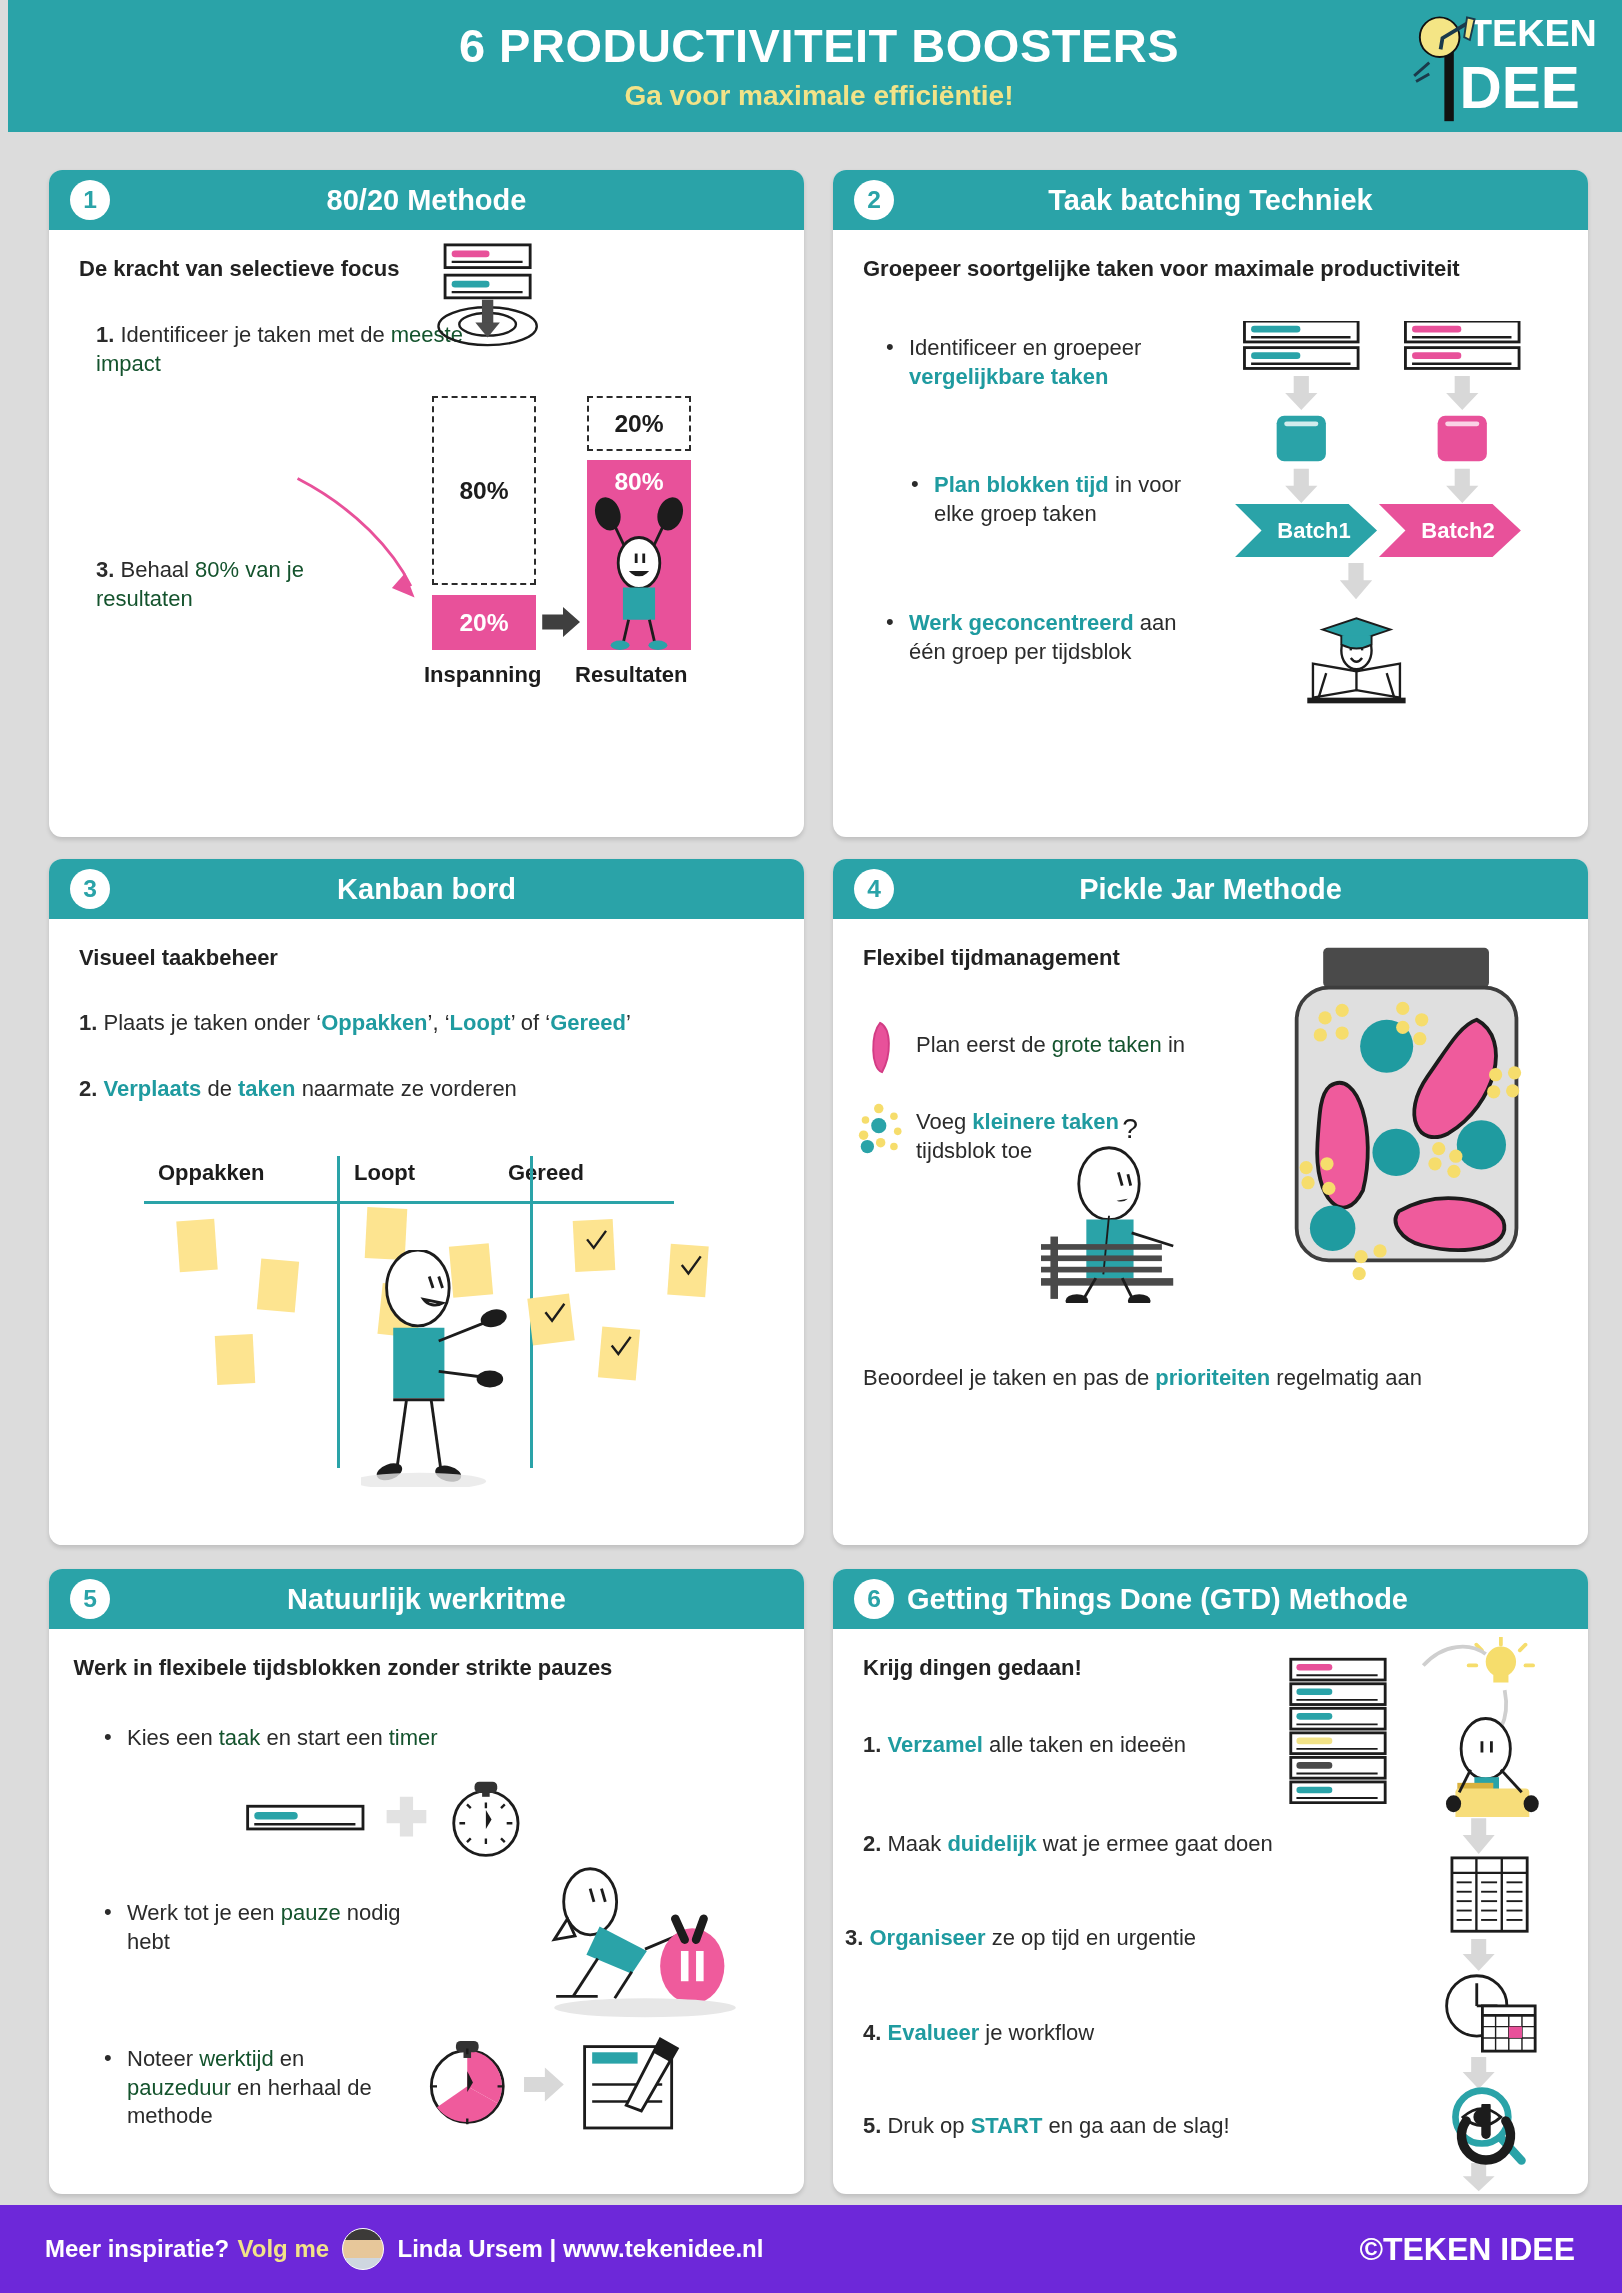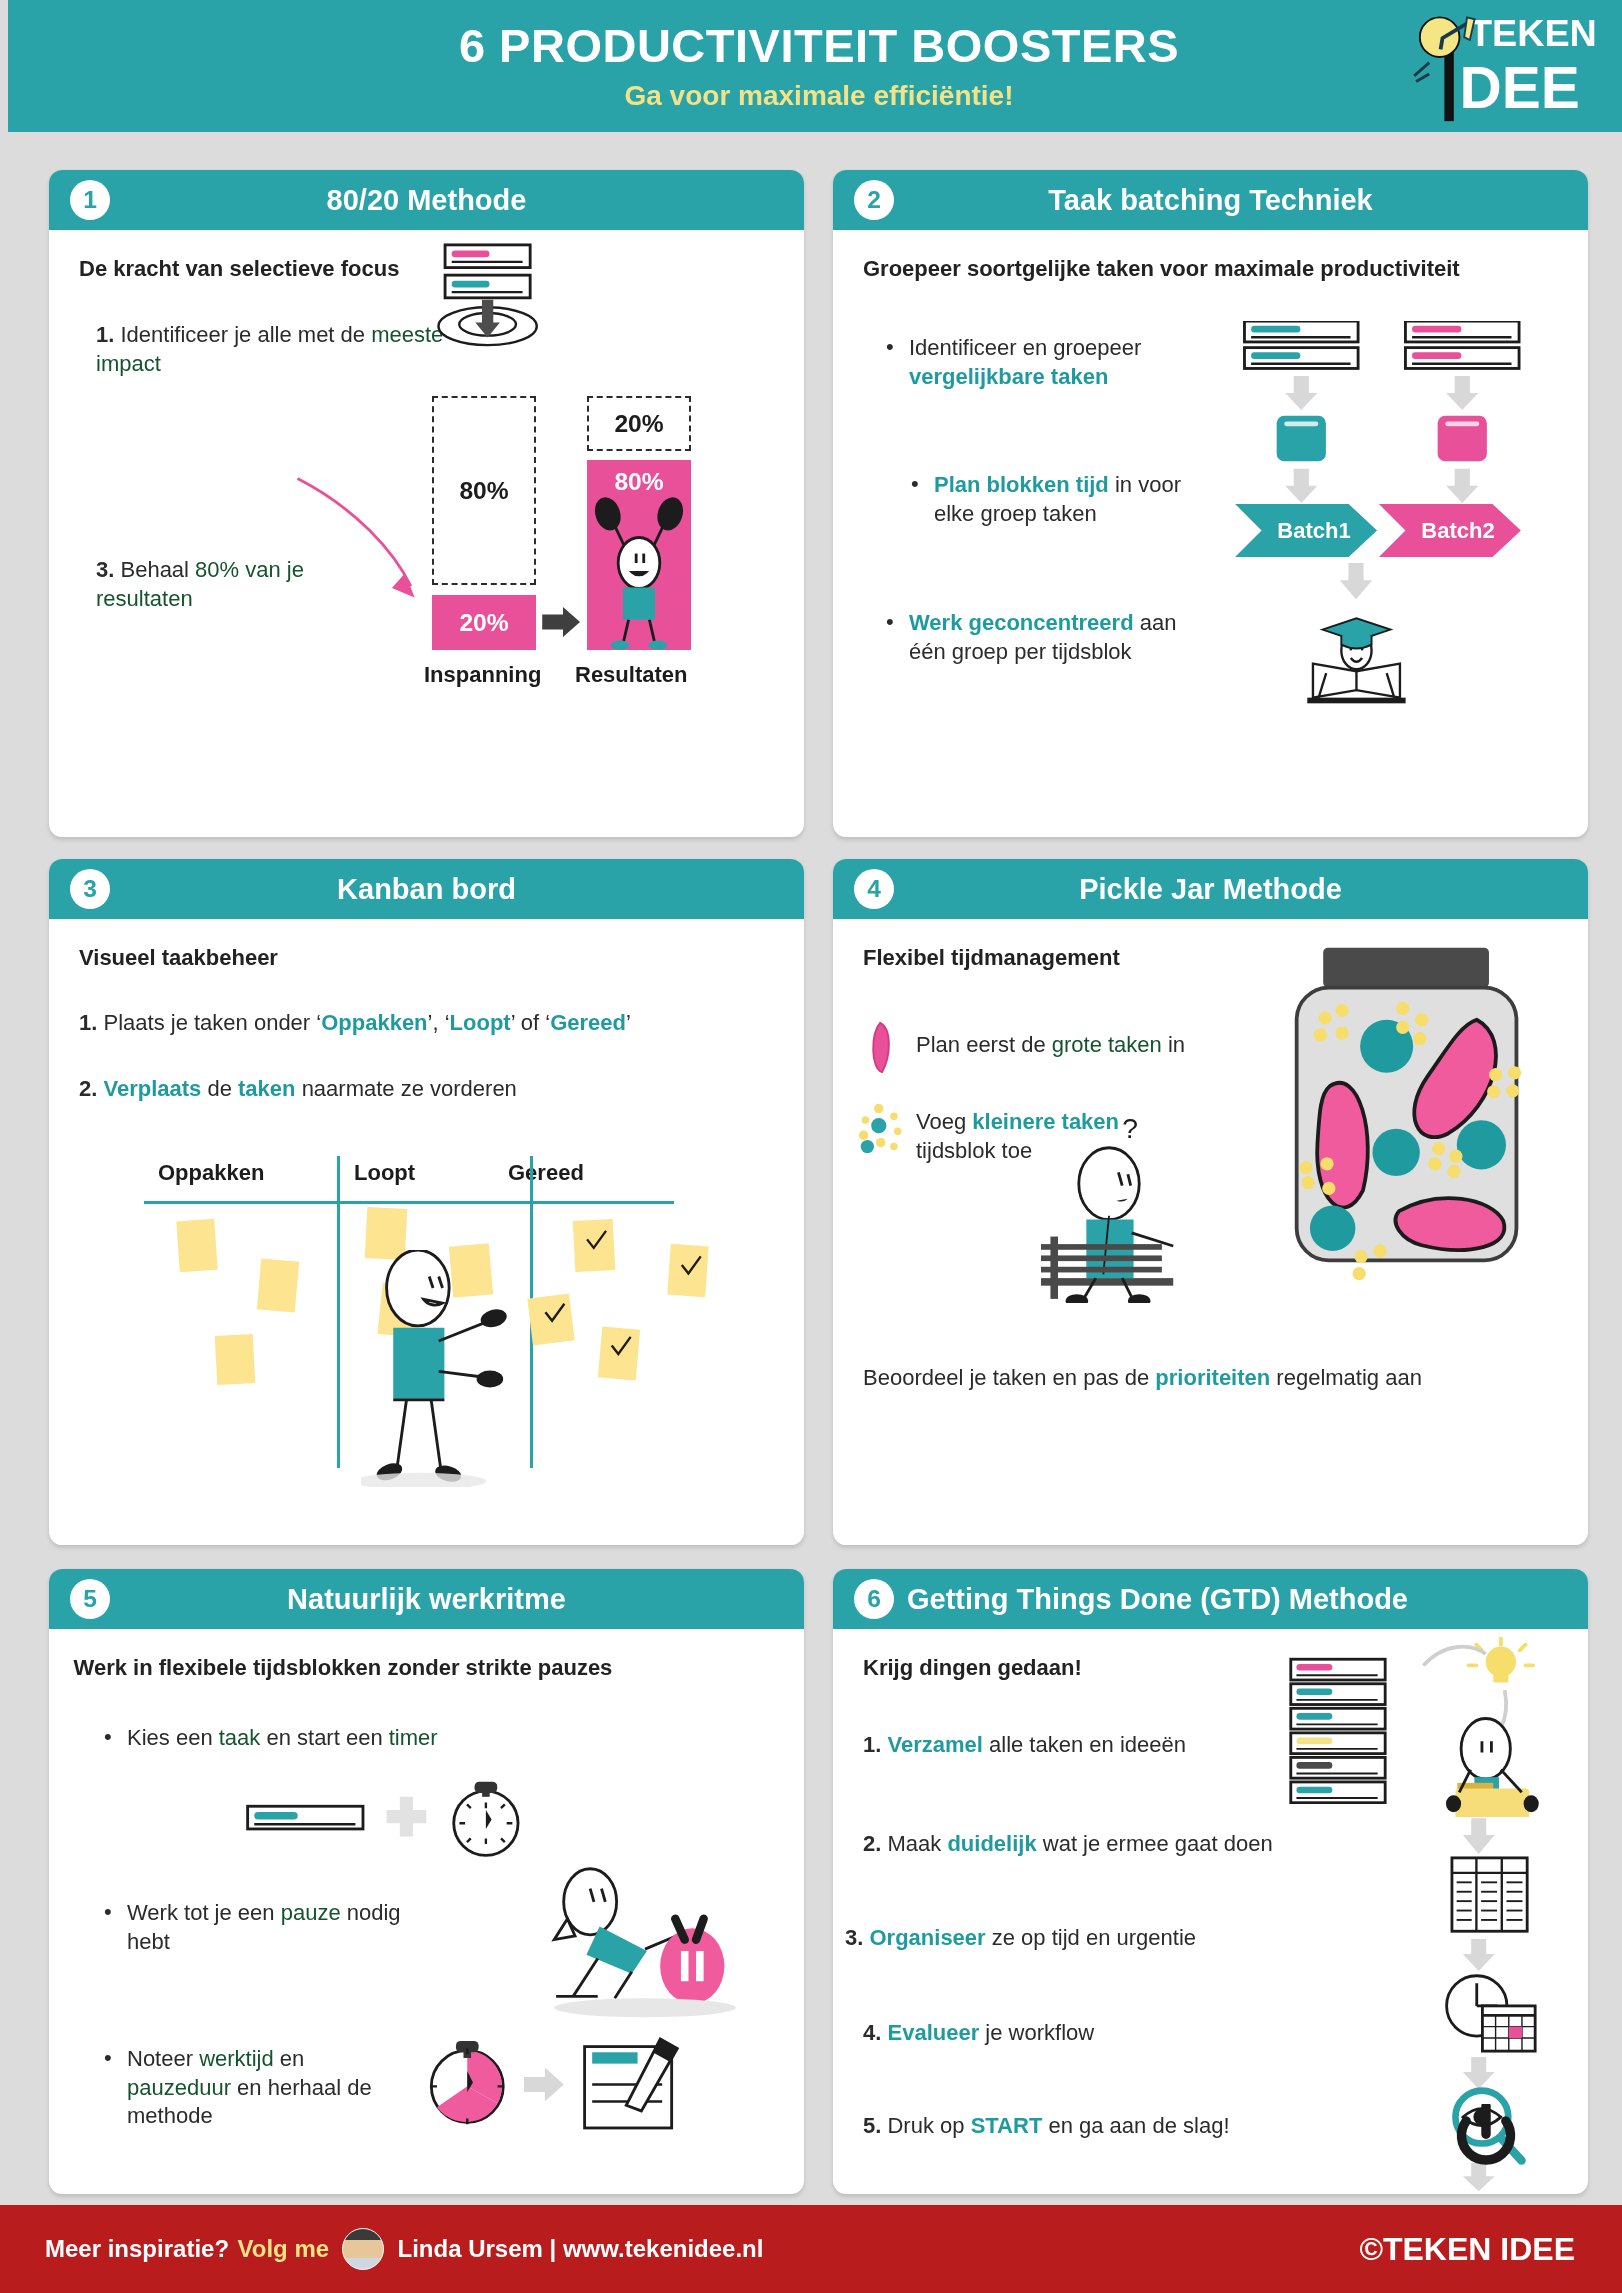--- a/index.html
+++ b/index.html
@@ -96,21 +96,21 @@
   .kb-line{ position:absolute; background:#2aa3a8; }
   .sticky{ position:absolute; background:#fde490; }
 
   
   .chev{ position:absolute; color:#fff; font-size:22px; font-weight:bold;
          display:flex; align-items:center; justify-content:center; }
 
   
   .footer{
     position:absolute; left:0; top:2205px; width:1622px; height:88px;
-    background:#b91c1c; display:flex; align-items:center;
+    background:#6d28d9; display:flex; align-items:center;
   }
   .f-left{ display:flex; align-items:center; padding-left:45px; }
   .f-txt{ color:#ffffff; font-size:24px; font-weight:bold; }
   .f-yellow{ color:#f2e388; font-size:24px; font-weight:bold; margin-left:8.5px; }
   .f-av{ width:42px; height:42px; border-radius:50%; margin:0 13.2px;
          background:linear-gradient(#3c3a38 0 28%, #e7c79a 28% 72%, #cfd7e0 72%);
          border:1.9px solid #fff; }
   .f-right{ position:absolute; right:47px; color:#fff; font-size:32px; font-weight:bold; }
 </style>
 </head>
@@ -138,21 +138,21 @@
   <div class="card c1">
     <div class="card-head">
       <div class="num">1</div>
       <div class="ht">80/20 Methode</div>
     </div>
     <div class="card-body">
       <div class="lede" style="width:407px">De kracht van selectieve focus</div>
 
       <div class="txt" style="left:47px; top:91px; width:369px;">
         <b>1.</b>
-        <span>Identificeer je alle met de </span><span class="pink">meeste impact</span>
+        <span>Identificeer je taken met de </span><span class="pink">meeste impact</span>
       </div>
 
 
       <div class="txt" style="left:47px; top:326px; width:293px;">
         <b>3.</b>
         <span>Behaal </span><span class="pink">80% van je resultaten</span>
       </div>
 
       <svg style="position:absolute; left:241px; top:241px;" width="151" height="151" viewBox="0 0 160 160">
         <path d="M8 8 C 70 40, 110 85, 128 122" stroke="#e8519a" stroke-width="3" fill="none"></path>

